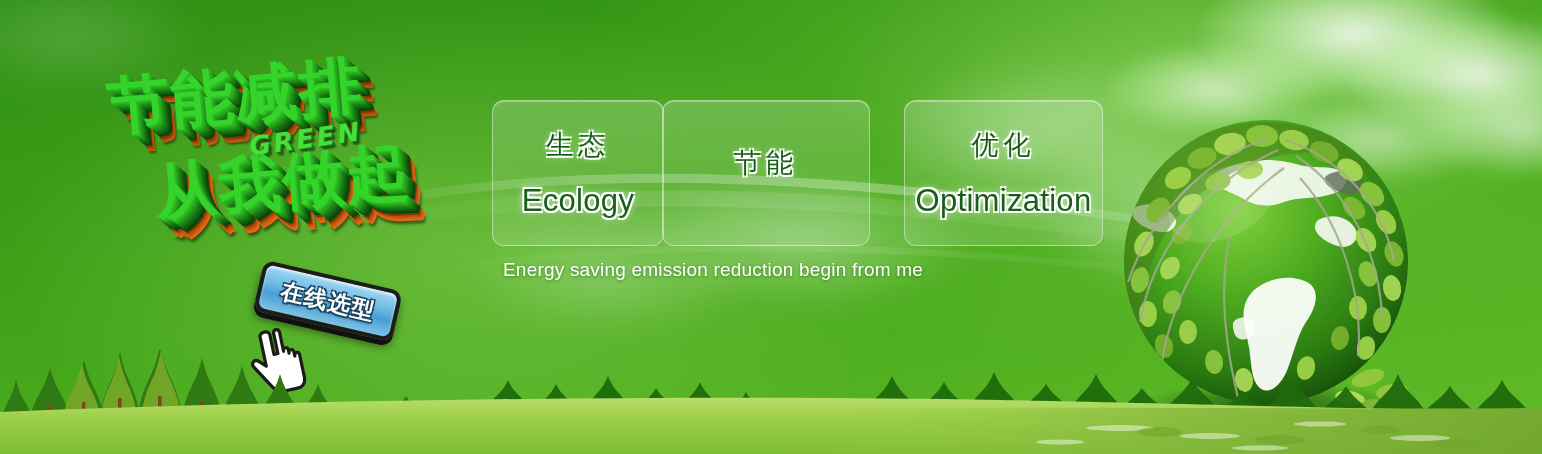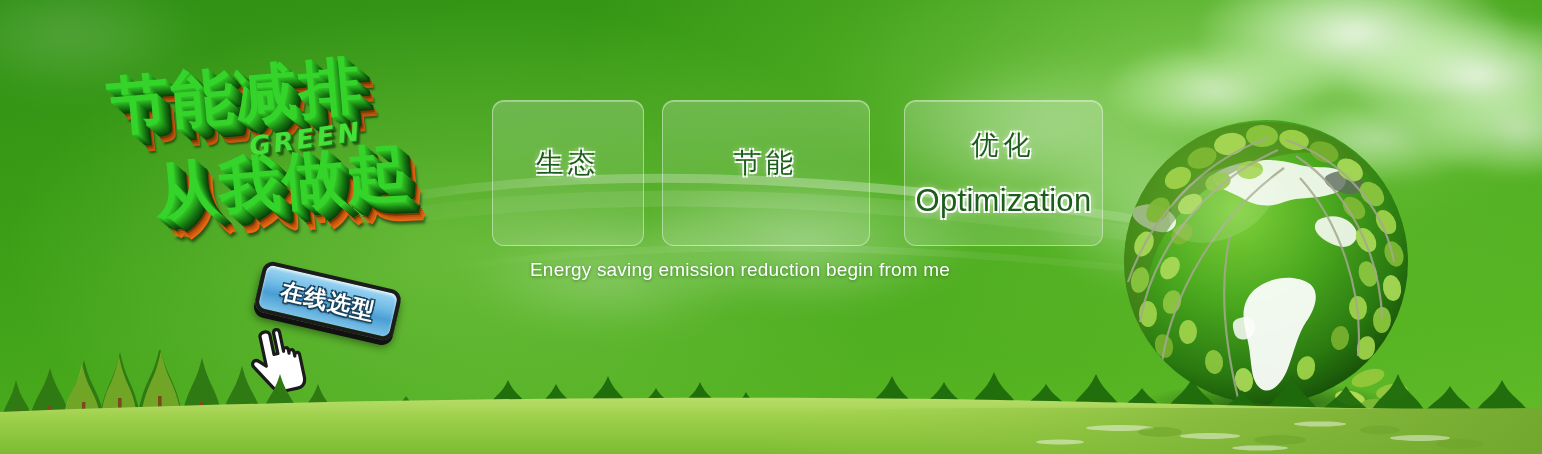--- a/index.html
+++ b/index.html
@@ -88,38 +88,38 @@
   #hand-cursor { position:absolute; left:245px; top:324px; width:62px; height:70px; }
 
   
   .card {
     position:absolute; top:100px; height:146px; border-radius:12px;
     background:linear-gradient(180deg, rgba(255,255,255,.20) 0%, rgba(255,255,255,.09) 55%, rgba(255,255,255,.15) 100%);
     border:1px solid rgba(255,255,255,.42);
     box-shadow:inset 0 1px 0 rgba(255,255,255,.35);
     display:flex; flex-direction:column; align-items:center; justify-content:center;
   }
-  #card-1 { left:492px; width:152px; }
+  #card-1 { left:492px; width:172px; }
   #card-2 { left:662px; width:208px; }
   #card-3 { left:904px; width:199px; }
 
   .card-cn {
     font-size:27px; color:#1b5e1b; letter-spacing:5px; margin-bottom:20px;
     font-family:"DejaVu Sans","Liberation Sans",sans-serif; font-weight:normal;
     text-shadow:-1.6px -1.6px 0 #fff, 1.6px -1.6px 0 #fff, -1.6px 1.6px 0 #fff,
                 1.6px 1.6px 0 #fff, 0 0 7px rgba(255,255,255,.95);
   }
   .card-en {
     font-size:31px; color:#1b5e1b; letter-spacing:.3px;
     text-shadow:-1.7px -1.7px 0 #fff, 1.7px -1.7px 0 #fff, -1.7px 1.7px 0 #fff,
                 1.7px 1.7px 0 #fff, 0 0 8px rgba(255,255,255,.95);
   }
 
   #tagline {
-    position:absolute; left:530px; top:259px;
+    position:absolute; left:503px; top:259px;
     font-size:19px; color:#ffffff; letter-spacing:.2px;
     text-shadow:0 1px 3px rgba(20,80,10,.55);
   }
 
   
   #treeline { position:absolute; left:0; top:350px; width:1542px; height:75px; }
   #field {
     position:absolute; left:0; bottom:0; width:1542px; height:60px;
   }
   #globe { position:absolute; left:1118px; top:112px; width:300px; height:310px; }
@@ -173,20 +173,21 @@
   <svg id="hand-cursor" viewBox="0 0 62 70">
     <g transform="rotate(-12 31 35)">
       <path d="M20,10 L20,40 L14,34 C10,30 5,34 8,39 L22,62 C25,67 30,68 36,68 L46,68 C52,68 55,64 55,58 L55,36
                C55,32 50,32 50,36 L50,32 C50,28 45,28 45,32 L45,29 C45,25 40,25 40,29 L40,10 C40,5 34,5 34,10
                L34,30 L30,30 L30,10 C30,5 20,5 20,10 Z" fill="#ffffff" stroke="#1b1b1b" stroke-width="3.2" stroke-linejoin="round"></path>
     </g>
   </svg>
 
   <div class="card" id="card-1">
     <div class="card-cn">生态</div>
+    <div class="card-en">Ecology</div>
   </div>
   <div class="card" id="card-2">
     <div class="card-cn">节能</div>
   </div>
   <div class="card" id="card-3">
     <div class="card-cn">优化</div>
     <div class="card-en">Optimization</div>
   </div>
 
   <div id="tagline">Energy saving emission reduction begin from me</div>

